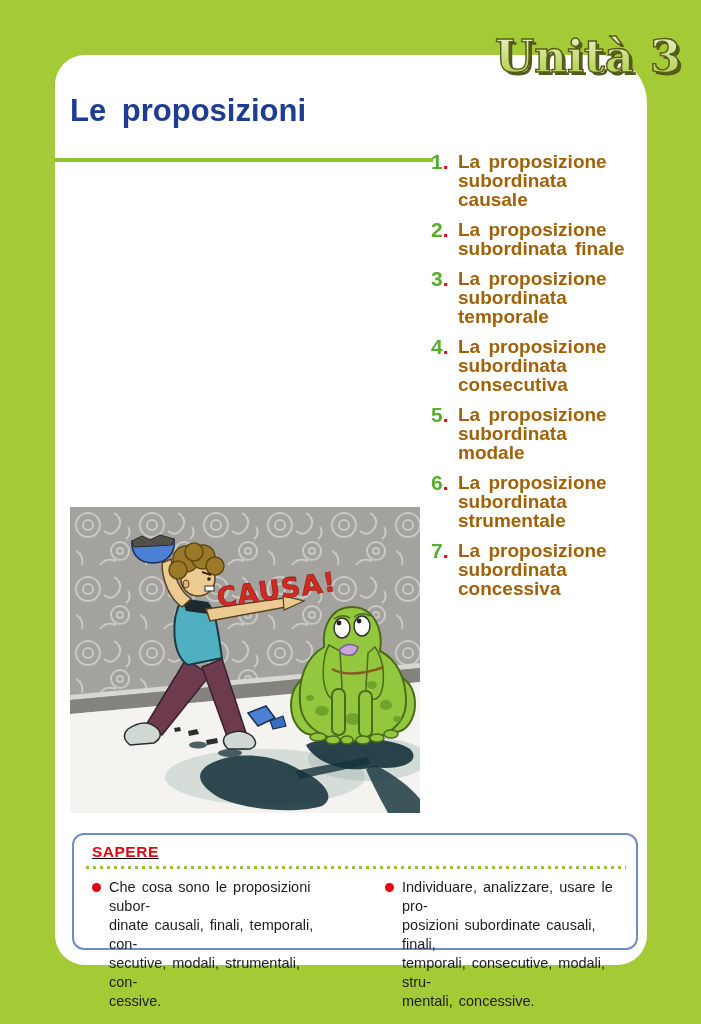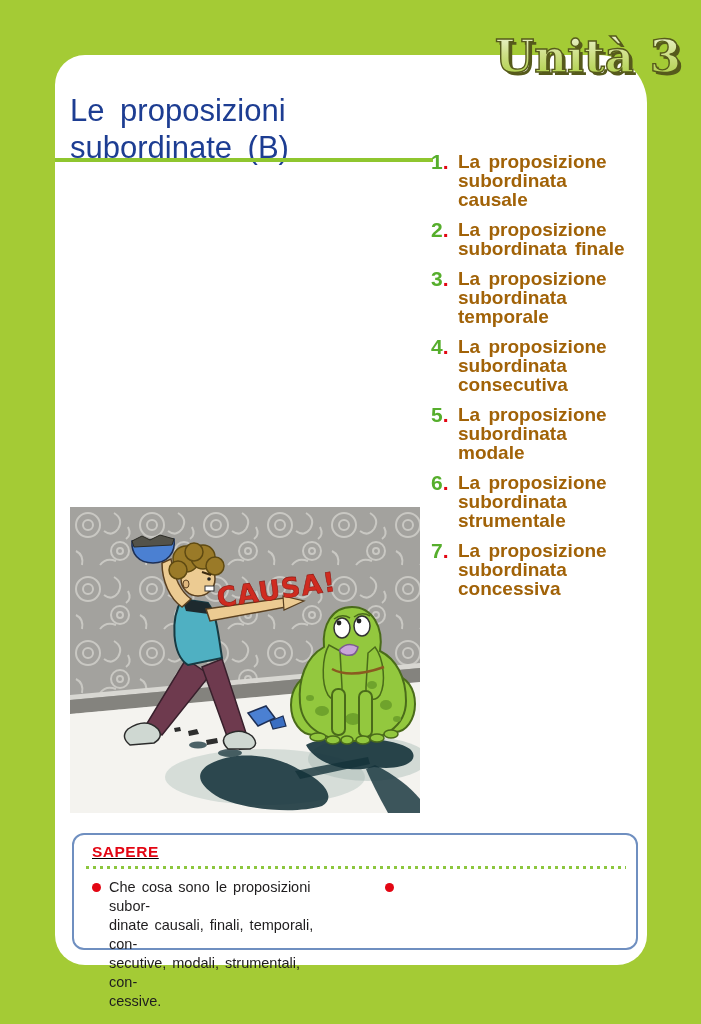--- a/index.html
+++ b/index.html
@@ -12,21 +12,21 @@
     position:absolute;left:55px;top:55px;width:592px;height:910px;
     background:#ffffff;
     border-radius:30px 48px 30px 30px;
   }
   
   .unit-wrap{position:absolute;left:438px;top:10px;width:251px;height:90px;}
   .unit-wrap svg{display:block;}
   
   .title{
     position:absolute;left:15px;top:16px;width:360px;
-    color:#1d3d92;font-weight:normal;font-size:31px;line-height:37px;
+    color:#1d3d92;font-weight:bold;font-size:31px;line-height:37px;
     word-spacing:7px;letter-spacing:0px;
   }
   .rule{
     position:absolute;left:0;top:103px;width:378px;height:4px;
     background:#8fc62f;
   }
   
   .toc{position:absolute;left:376px;top:97px;width:200px;}
   .toc-item{display:flex;margin-bottom:11px;}
   .toc-num{
@@ -64,21 +64,21 @@
   }
   .skill-text{
     color:#1f1d1e;font-size:14.5px;line-height:19px;word-spacing:2px;
   }
 </style>
 </head>
 <body>
 
 <div class="page">
 
-  <h1 class="title"><span>Le proposizioni</span><br><span>subordinate (B)</span></h1>
+  <h1 class="title"><span>Le proposizioni</span><br></h1>
 
   <div class="rule"></div>
 
   <div class="toc">
     <div class="toc-item">
       <span class="toc-num"><span>1</span><span class="dot">.</span></span>
       <span class="toc-text">La proposizione<br>subordinata causale</span>
     </div>
     <div class="toc-item">
       <span class="toc-num"><span>2</span><span class="dot">.</span></span>
@@ -232,20 +232,21 @@
       <span class="hd">SAPERE</span>
     </div>
     <div class="dotted"></div>
     <div class="skills-cols">
       <div class="skills-col">
         <span class="bullet"></span>
         <span class="skill-text">Che cosa sono le proposizioni subor-<br>dinate causali, finali, temporali, con-<br>secutive, modali, strumentali, con-<br>cessive.</span>
       </div>
       <div class="skills-col">
         <span class="bullet"></span>
+        <span class="skill-text">Individuare, analizzare, usare le pro-<br>posizioni subordinate causali, finali,<br>temporali, consecutive, modali, stru-<br>mentali, concessive.</span>
       </div>
     </div>
   </div>
 
 </div>
 
 <div class="unit-wrap">
   <svg width="251" height="90" viewBox="0 0 251 90">
     <defs>
       <linearGradient id="unitfill" x1="0" y1="0" x2="0" y2="1">

